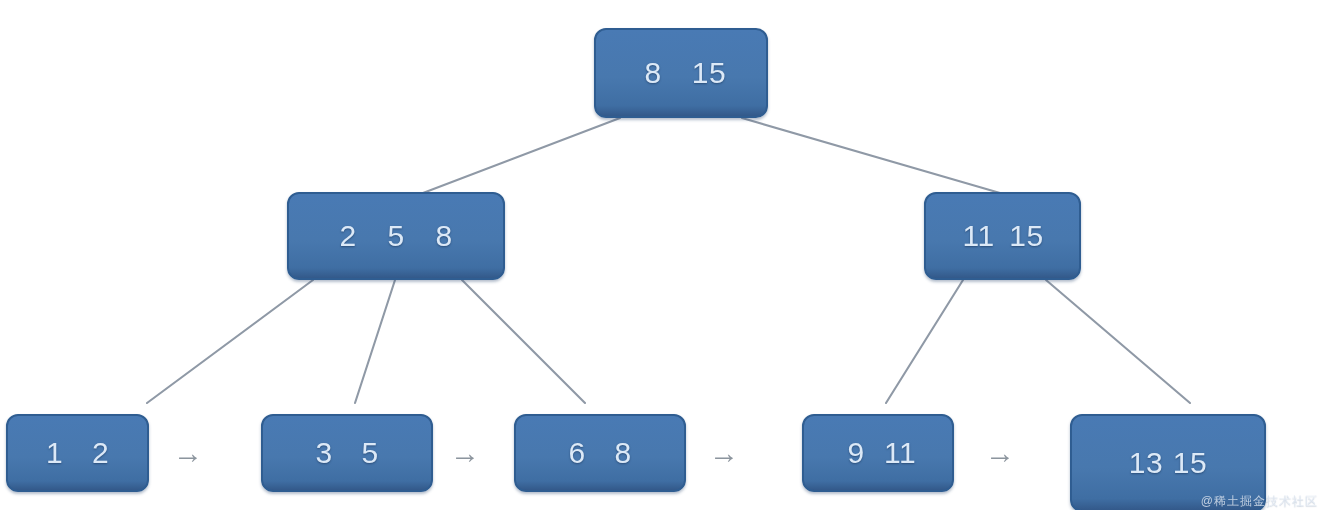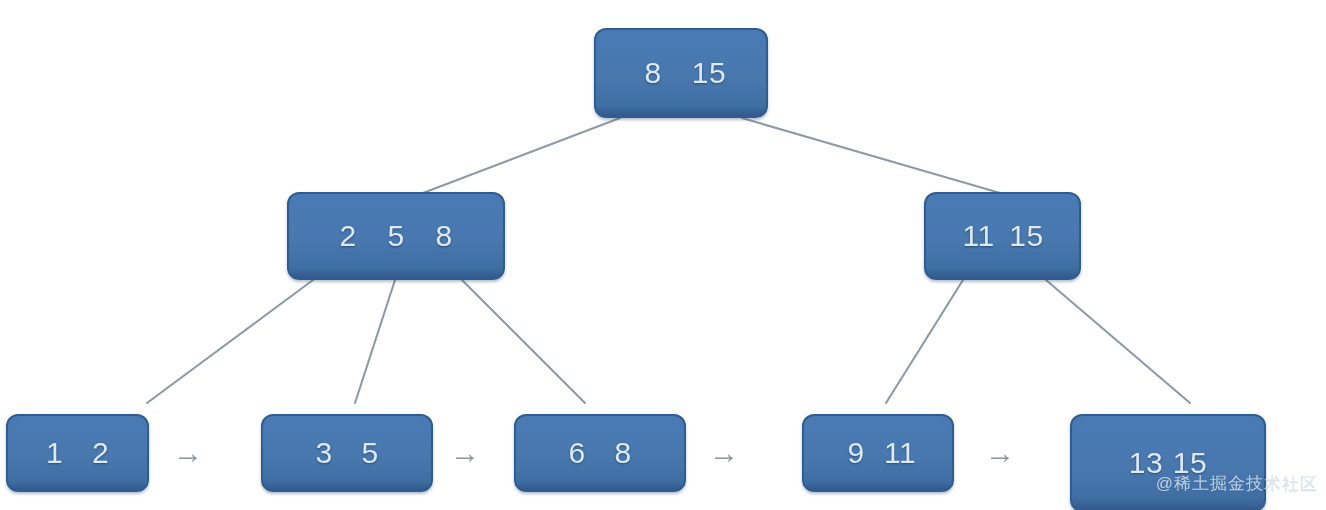--- a/index.html
+++ b/index.html
@@ -54,22 +54,22 @@
     position: absolute;
     color: #8c959e;
     font-size: 30px;
     line-height: 1;
     z-index: 2;
     user-select: none;
   }
   .watermark {
     position: absolute;
     right: 8px;
-    bottom: 15px;
-    font-size: 17px;
+    bottom: 0;
+    font-size: 12px;
     color: rgba(225,233,243,0.78);
     letter-spacing: 1px;
     z-index: 3;
     white-space: nowrap;
     text-shadow: 0 1px 1px rgba(60,90,130,0.25);
     text-align: center;
   }
 </style>
 </head>
 <body>

